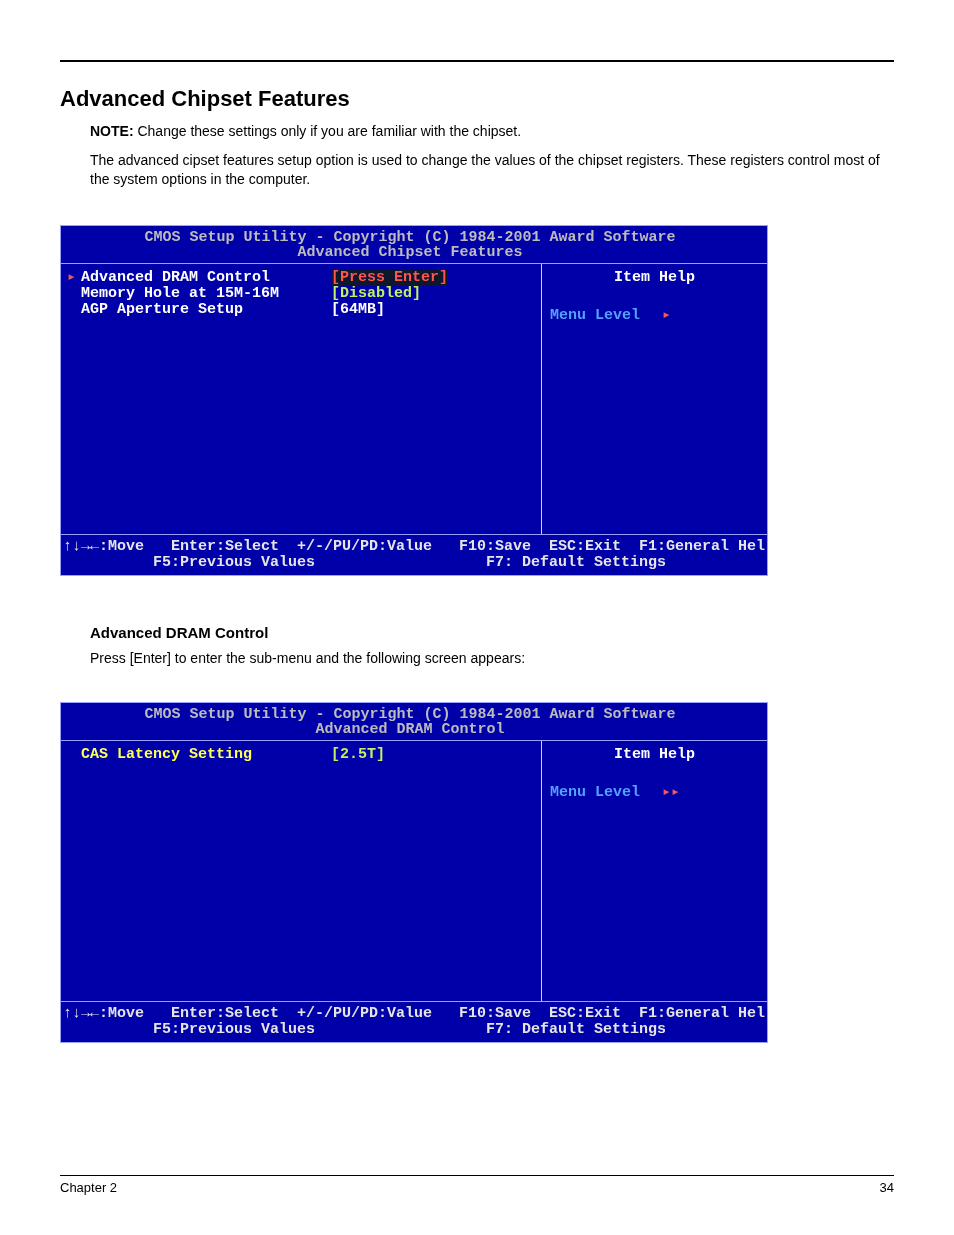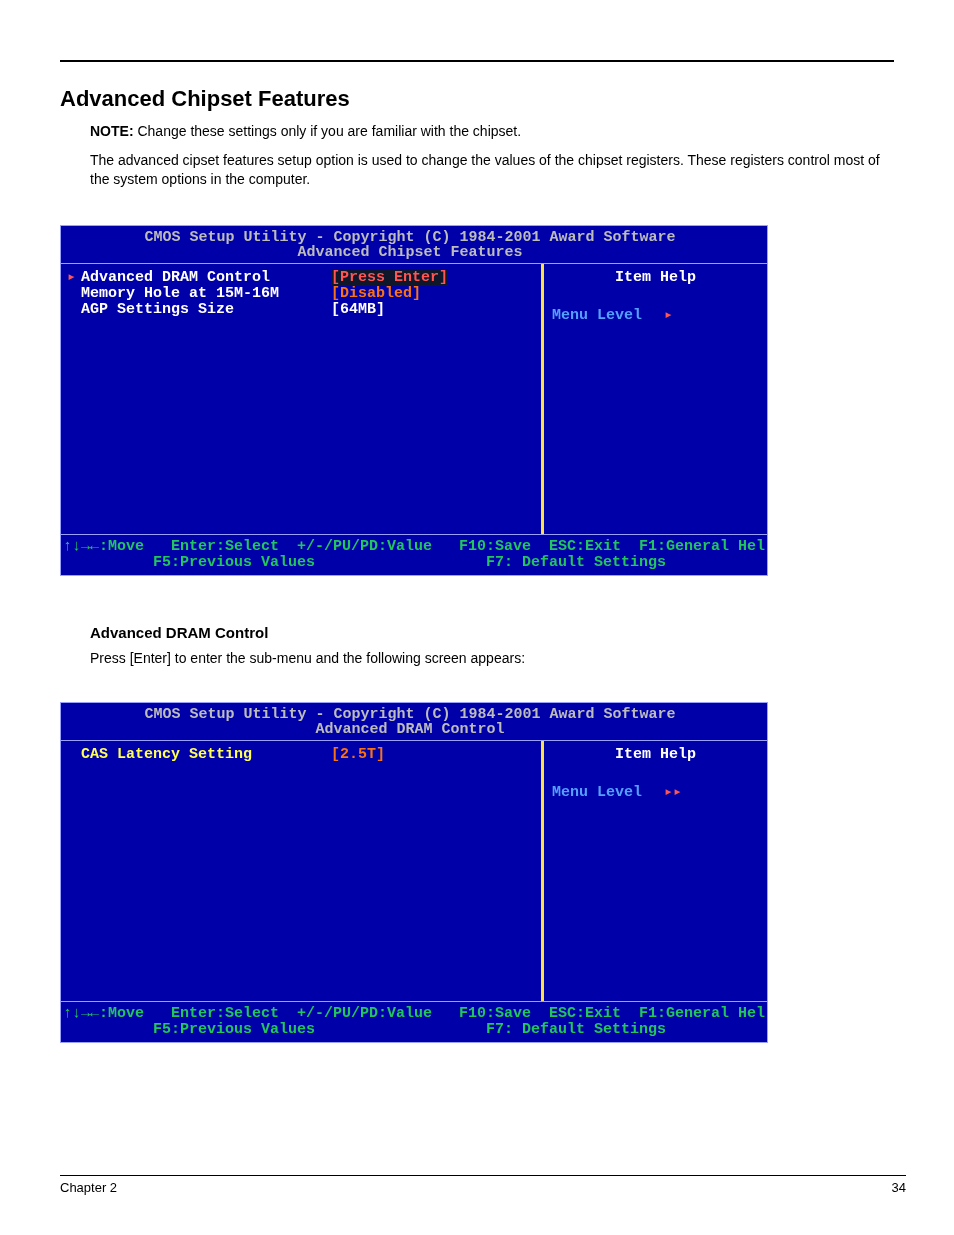--- a/index.html
+++ b/index.html
@@ -58,76 +58,76 @@
     background: #0000a8;
   }
   .bios .left {
     flex: 0 0 480px;
     padding: 6px 8px 6px 6px;
     min-height: 270px;
     box-sizing: border-box;
   }
   .bios .right {
     flex: 1 1 auto;
-    border-left: 3px solid #fde047;
+    border-left: 1px solid #fde047;
     padding: 6px 8px;
     box-sizing: border-box;
   }
   .bios .opt-row {
     display: flex;
     align-items: baseline;
     white-space: pre;
   }
   .bios .opt-name {
     display: inline-block;
     width: 250px;
     color: #ffffff;
   }
   .bios .opt-name.yellow { color: #ffff55; }
-  .bios .opt-val  { color: #f97316; }
+  .bios .opt-val  { color: #bef264; }
   .bios .opt-val.selected { color: #ff5555; background:#0f172a; }
   .bios .opt-val.normal  { color: #ffffff; }
   .caret {
     color: #ff5555;
     display: inline-block;
     width: 14px;
   }
   .caret.hidden { visibility: hidden; }
   .item-help {
     text-align: center;
     color: #ffffff;
   }
   .menu-level {
     margin-top: 22px;
     color: #55a0ff;
   }
   .ml-caret { color: #ff5555; margin-left: 22px; }
   .footer {
     padding: 4px 2px 4px 2px;
     white-space: pre;
-    color: #22c55e;
+    color: #e5e5e5;
     font-size: 15px;
   }
 
   
   h3.sub-title {
     font-size: 15px;
     font-weight: bold;
     margin: 48px 0 6px 30px;
   }
   p.sub-desc {
     margin: 9px 0 0 30px;
     font-size: 14px;
   }
 
   
   .page-footer {
     position: absolute;
     left: 60px;
-    right: 48px;
+    right: 60px;
     bottom: 40px;
   }
   .page-footer hr {
     border: 0;
     border-top: 1px solid #000;
     margin: 0 0 4px 0;
   }
   .page-footer .row {
     display: flex;
     justify-content: space-between;
@@ -156,21 +156,21 @@
     </div>
     <div class="midrow">
       <div class="left">
         <div class="opt-row">
           <span class="caret">▸</span><span class="opt-name">Advanced DRAM Control</span><span class="opt-val selected">[Press Enter]</span>
         </div>
         <div class="opt-row">
           <span class="caret hidden">▸</span><span class="opt-name">Memory Hole at 15M-16M</span><span class="opt-val">[Disabled]</span>
         </div>
         <div class="opt-row">
-          <span class="caret hidden">▸</span><span class="opt-name">AGP Settings Size</span><span class="opt-val normal">[64MB]</span>
+          <span class="caret hidden">▸</span><span class="opt-name">AGP Aperture Setup</span><span class="opt-val normal">[64MB]</span>
         </div>
       </div>
       <div class="right">
         <div class="item-help">Item Help</div>
         <div class="menu-level">
           <span>Menu Level</span><span class="ml-caret">▸</span>
         </div>
       </div>
     </div>
     <div class="footer"><span>↑↓→←:Move   Enter:Select  +/-/PU/PD:Value   F10:Save  ESC:Exit  F1:General Hel</span>

